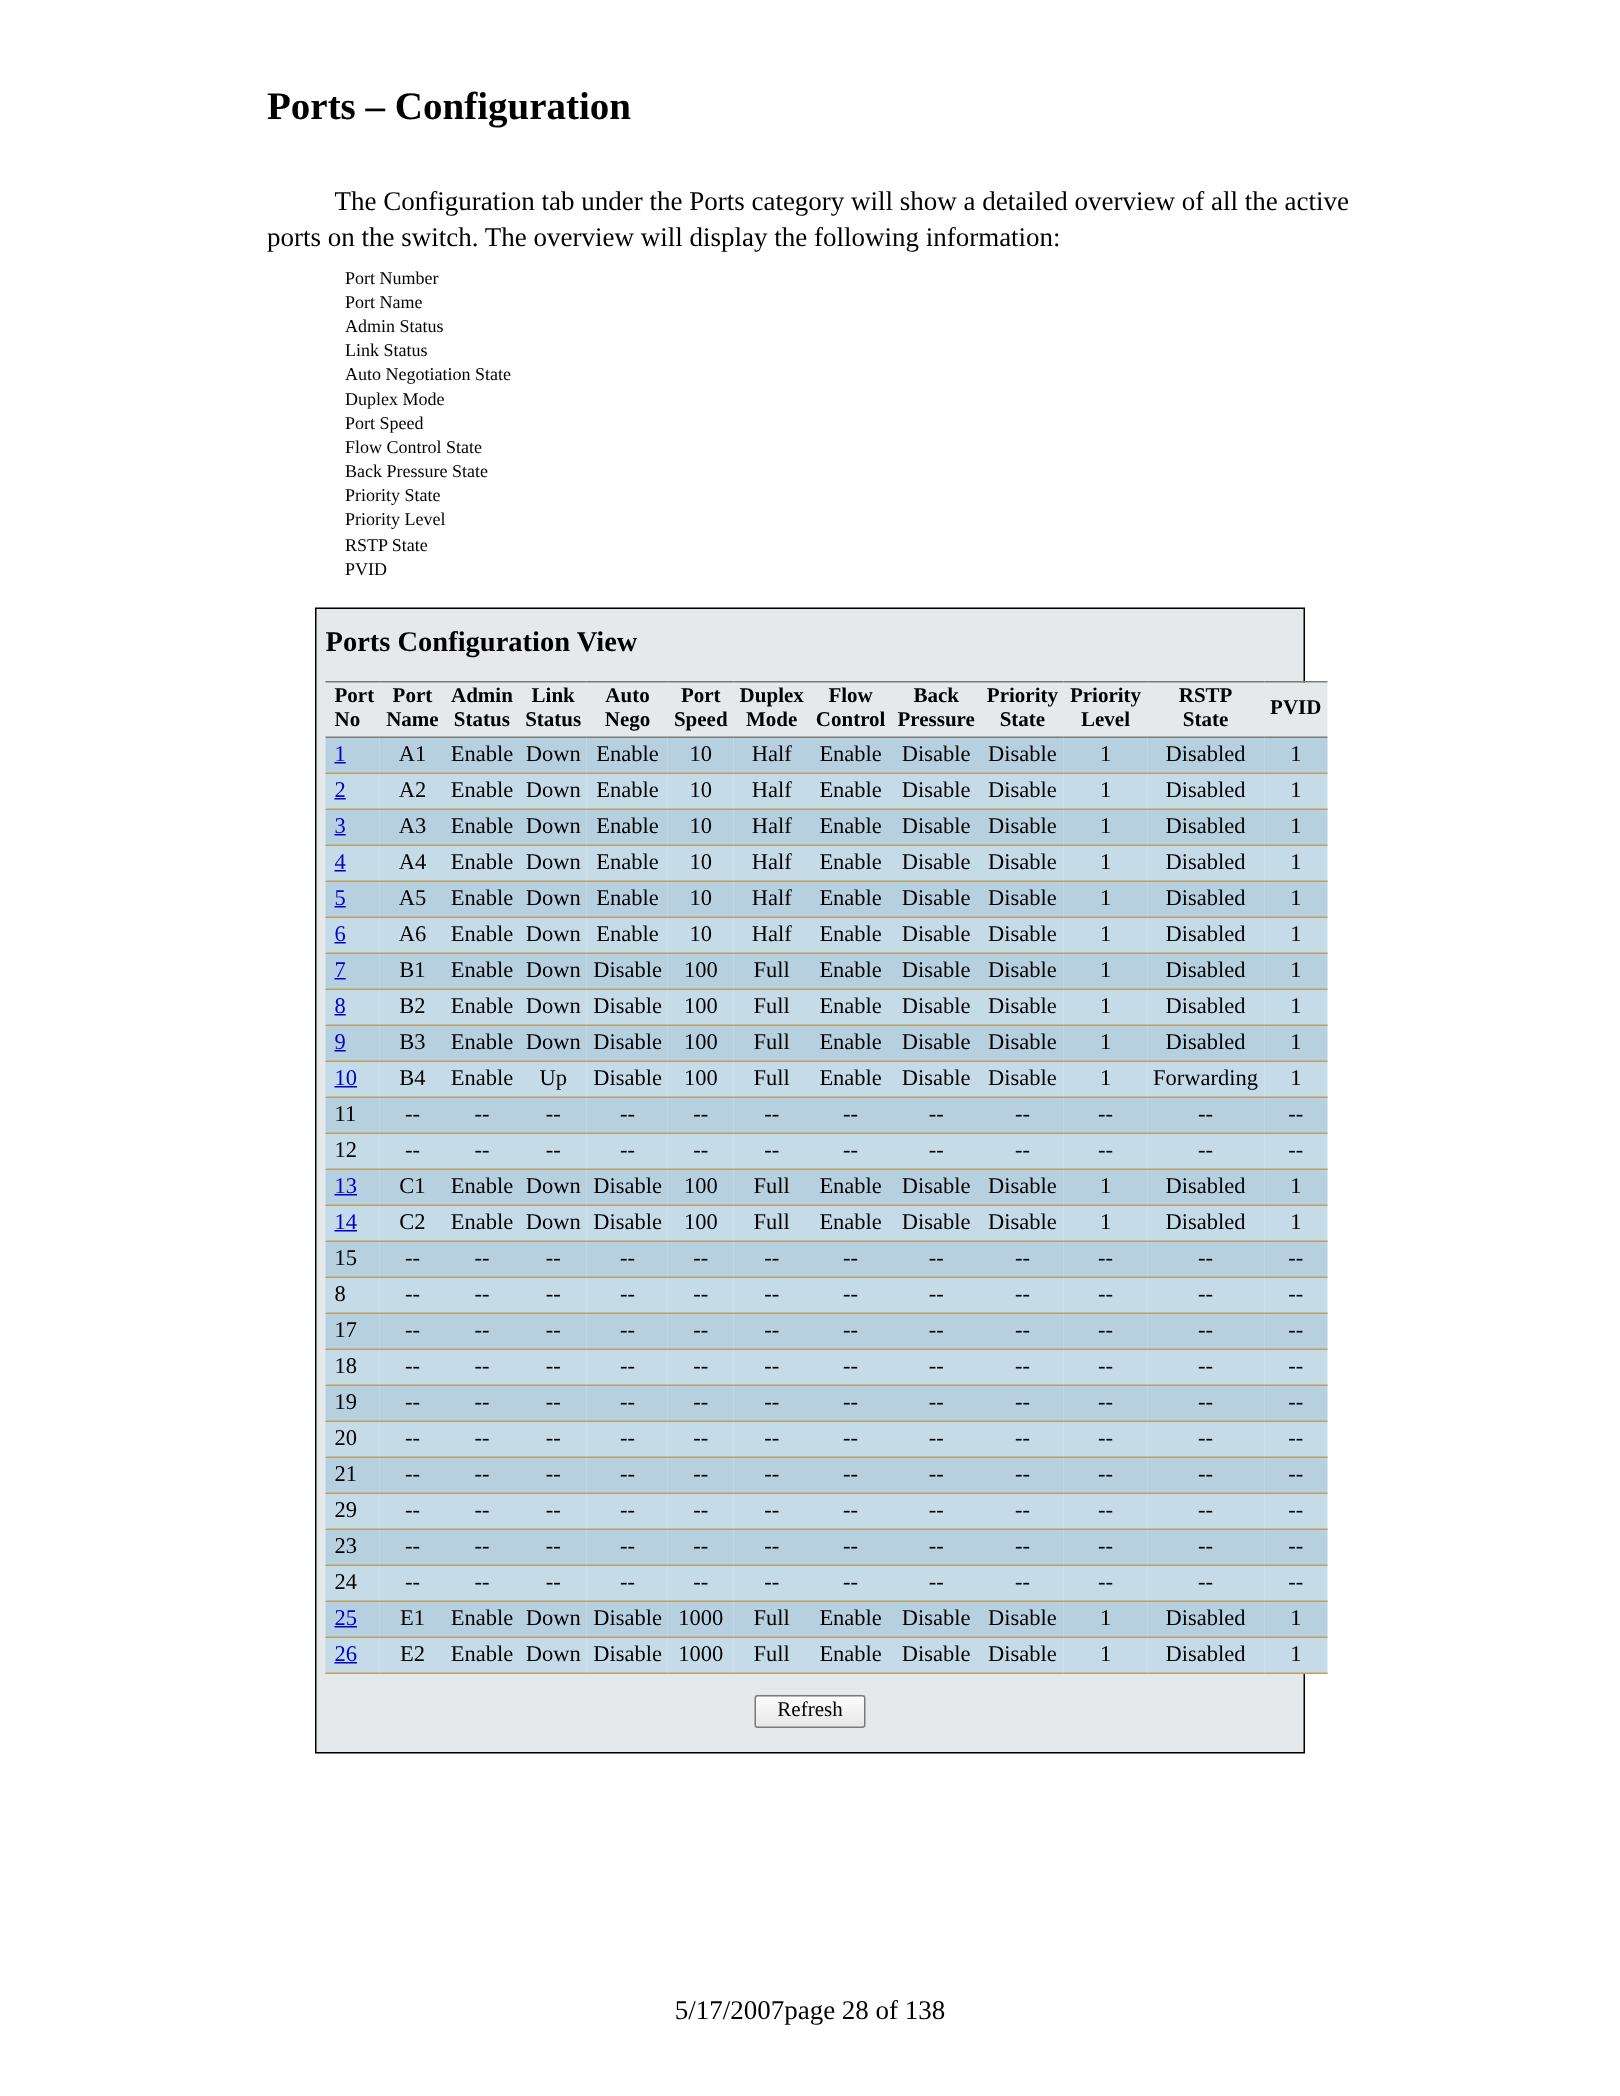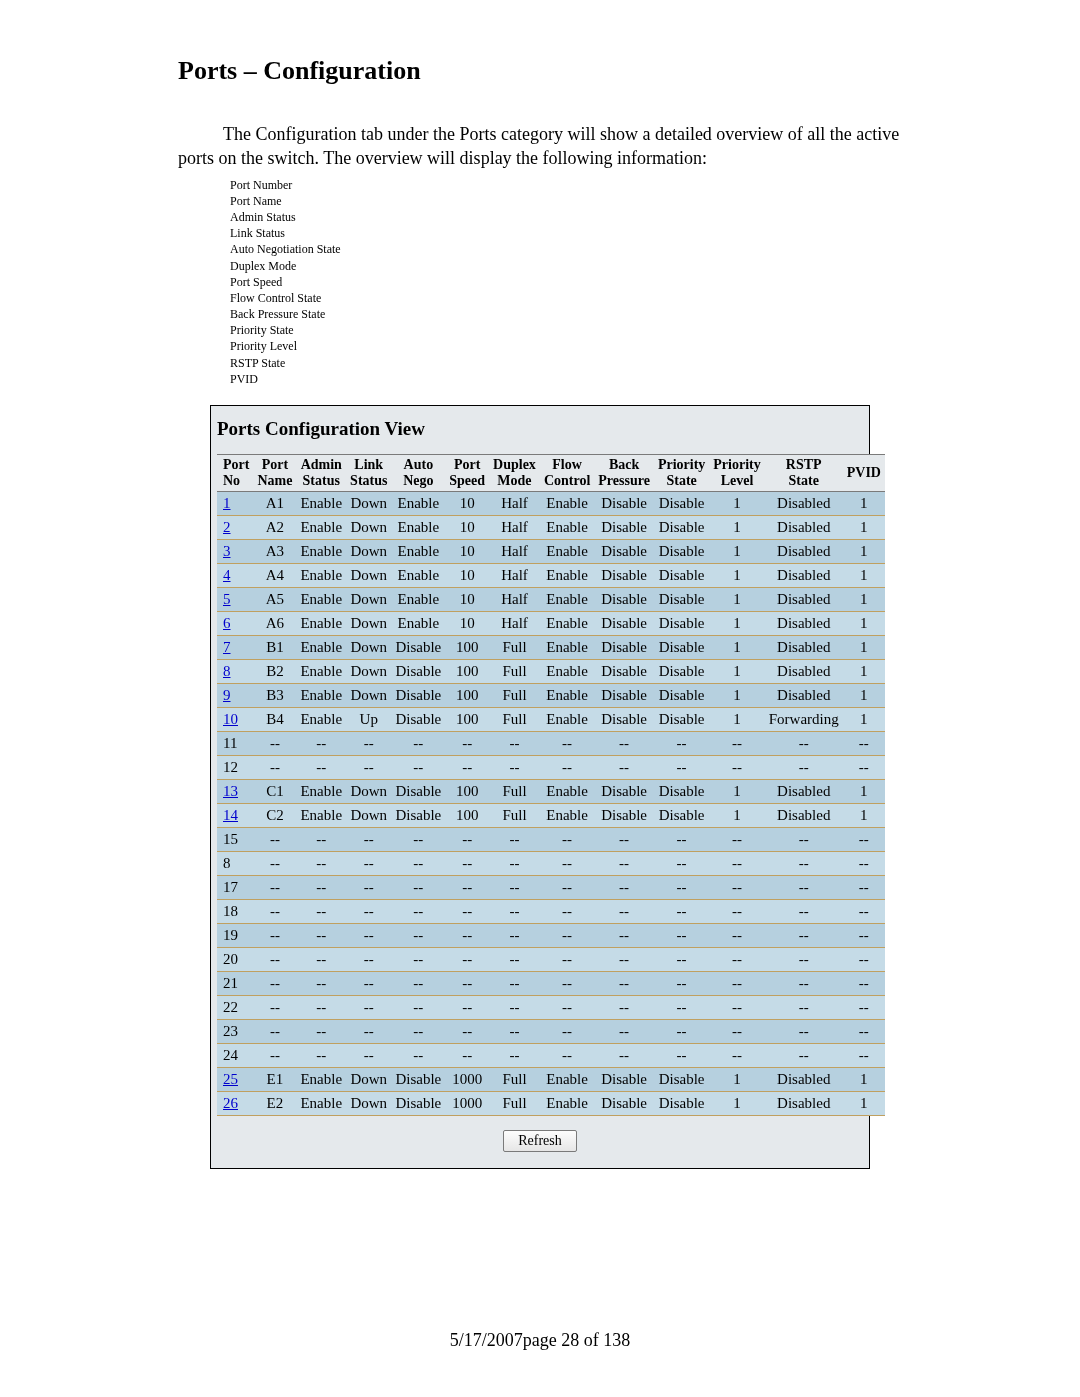--- a/index.html
+++ b/index.html
@@ -374,21 +374,21 @@
             <td>--</td>
             <td>--</td>
             <td>--</td>
             <td>--</td>
             <td>--</td>
             <td>--</td>
             <td>--</td>
             <td>--</td>
           </tr>
           <tr>
-            <td>22</td>
+            <td>29</td>
             <td>--</td>
             <td>--</td>
             <td>--</td>
             <td>--</td>
             <td>--</td>
             <td>--</td>
             <td>--</td>
             <td>--</td>
             <td>--</td>
             <td>--</td>

